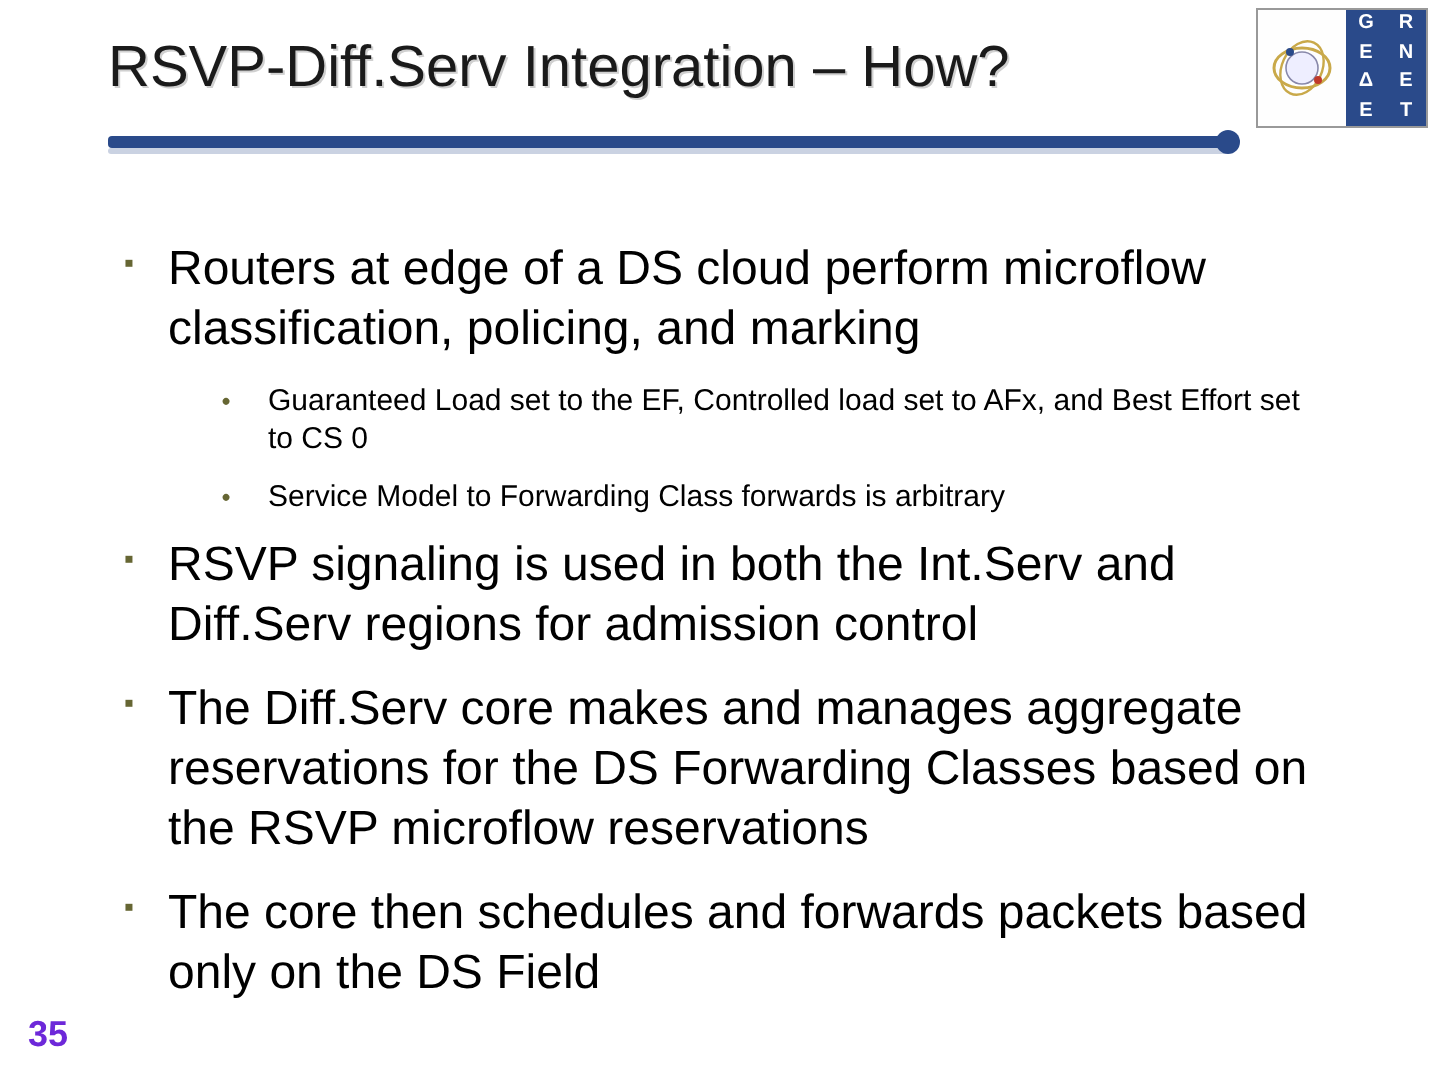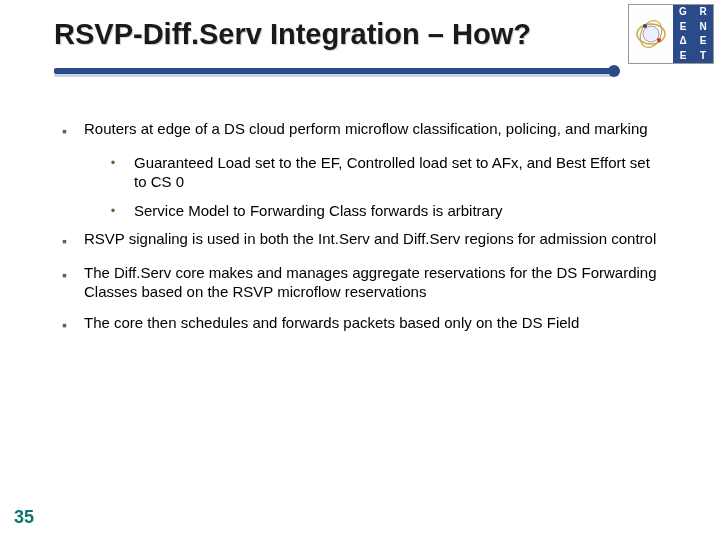--- a/index.html
+++ b/index.html
@@ -15,21 +15,21 @@
   .slide {
     width: 720px;
     height: 540px;
     position: relative;
   }
   .title {
     position: absolute;
     top: 18px;
     left: 54px;
     font-size: 29px;
-    font-weight: bold;
+    font-weight: normal;
     color: #1a1a1a;
     font-family: Arial, sans-serif;
     text-shadow: 1px 1px 0 #d0d0d0;
   }
   .rule {
     position: absolute;
     top: 68px;
     left: 54px;
     width: 560px;
     height: 6px;
@@ -101,21 +101,21 @@
     align-items: flex-start;
     margin-bottom: 12px;
   }
   .b1 .blt {
     flex: 0 0 22px;
     font-size: 14px;
     color: #666633;
     line-height: 22px;
   }
   .b1 .txt {
-    font-size: 15px;
+    font-size: 24px;
     line-height: 1.25;
     color: #000;
   }
   .sub {
     margin-left: 42px;
     margin-bottom: 10px;
   }
   .b2 {
     display: flex;
     align-items: flex-start;
@@ -132,21 +132,21 @@
     font-size: 15px;
     line-height: 1.25;
     color: #000;
     margin-left: 12px;
   }
   .slidenum {
     position: absolute;
     left: 14px;
     bottom: 12px;
     font-size: 18px;
-    color: #0f766e;
+    color: #6d28d9;
     font-weight: bold;
   }
 </style>
 </head>
 <body>
 
 <div class="slide">
 
   <div class="title">RSVP-Diff.Serv Integration – How?</div>
   <div class="rule"></div>

